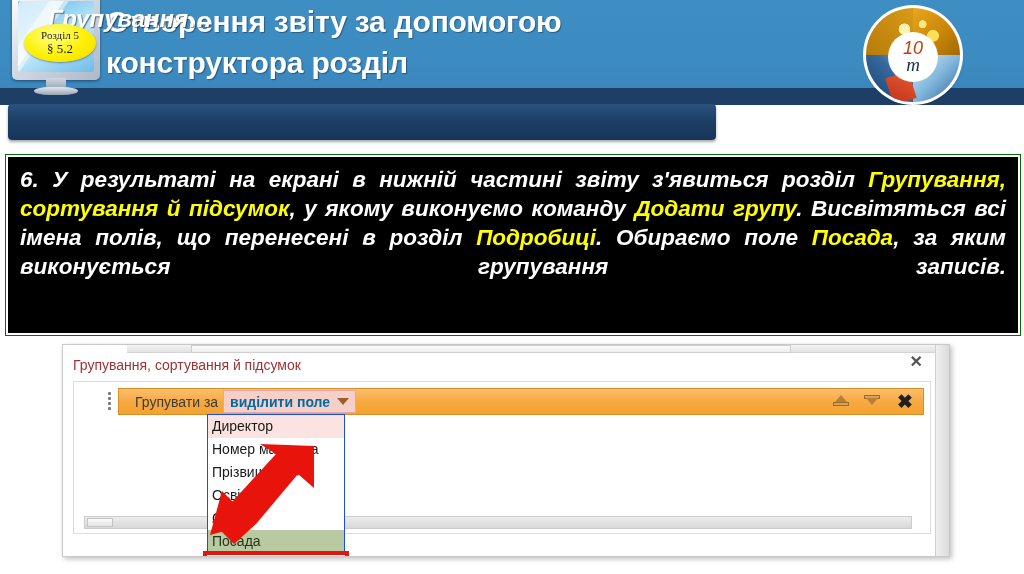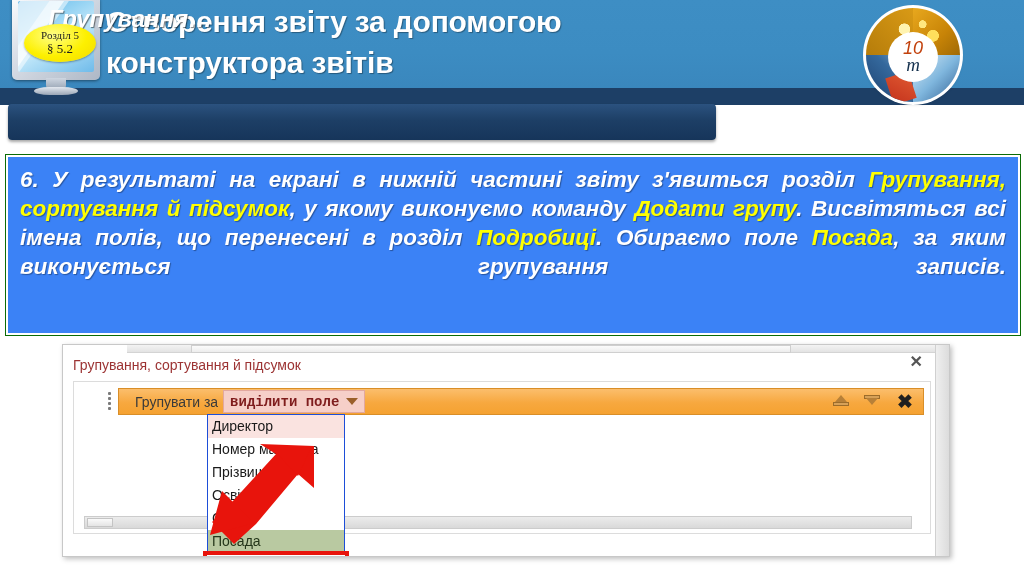--- a/index.html
+++ b/index.html
@@ -148,21 +148,21 @@
   .cont-text {
     position: absolute; left: 48px; top: 5px;
     color: #ffffff;
     font-size: 24px; font-weight: bold; font-style: italic;
     text-shadow: 1px 1px 1px rgba(0,0,0,.5);
   }
 
   
   .green {
     position: absolute; left: 6px; top: 155px; width: 1014px; height: 180px;
-    background: #3b82f6;
+    background: #000000;
     border: 2px solid #ffffff;
     outline: 1px solid #0a6b06;
     padding: 8px 12px 6px 12px;
   }
   .green p {
     color: #ffffff;
     font-size: 22.5px;
     font-weight: bold;
     font-style: italic;
     line-height: 29px;
@@ -234,21 +234,21 @@
     white-space: nowrap;
   }
   .gb-combo {
     background: #f6cfc8;
     border: 1px solid #e2a89f;
     height: 23px;
     display: flex; align-items: center;
     padding: 0 3px 0 6px;
   }
   .gb-combo .v {
-    font-size: 14px; font-weight: bold; color: #7f1d1d; white-space: nowrap; font-family: Liberation Mono, monospace;
+    font-size: 14px; font-weight: bold; color: #0369a1; white-space: nowrap;
   }
   .gb-caret {
     width: 0; height: 0; margin-left: 7px; margin-right: 3px;
     border-left: 6px solid transparent;
     border-right: 6px solid transparent;
     border-top: 7px solid #9a5f2a;
   }
   .gb-actions {
     margin-left: auto; display: flex; align-items: center; gap: 14px; padding-right: 10px;
   }
@@ -317,21 +317,21 @@
 </head>
 <body>
 
 <div id="slide">
 
   <div class="hdr-blue"></div>
   <div class="hdr-dark"></div>
 
   <div class="hdr-title">
     <div>Створення звіту за допомогою</div>
-    <div>конструктора звітів</div>
+    <div>конструктора розділ</div>
   </div>
 
   <div class="monitor">
     <div class="mon-frame">
       <div class="mon-screen"></div>
     </div>
     <div class="mon-neck"></div>
     <div class="mon-base"></div>
     <div class="badge">
       <span class="b1">Розділ 5</span>

